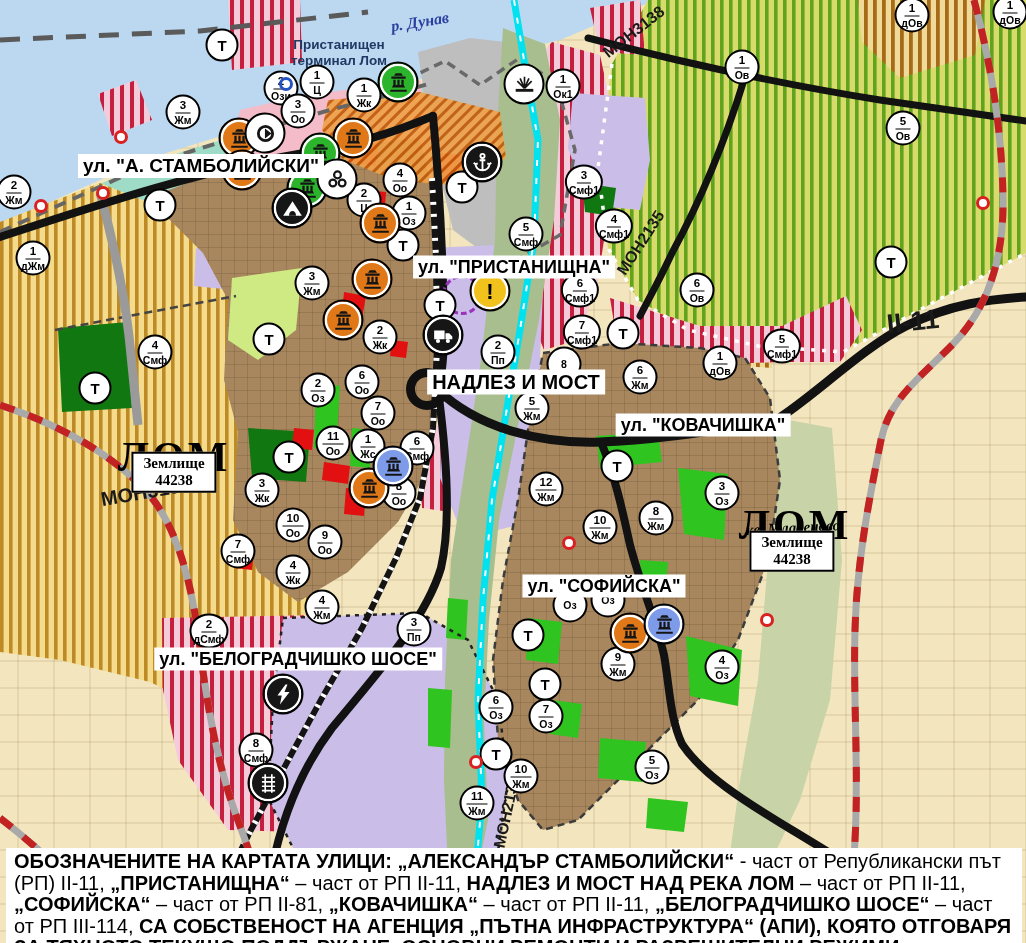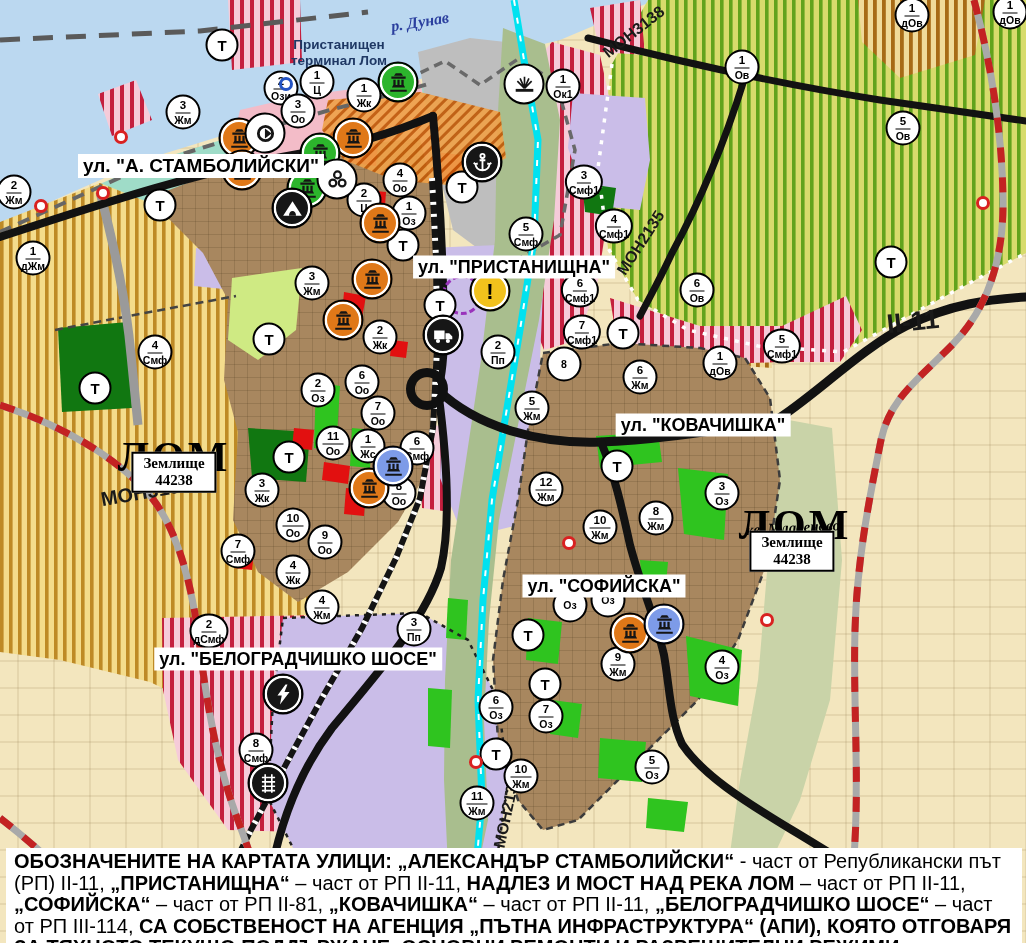--- a/index.html
+++ b/index.html
@@ -180,20 +180,21 @@
       <path d="M0,818 C45,853 92,898 132,943" stroke="#A9A9A9" stroke-width="7"></path>
       <path d="M0,818 C45,853 92,898 132,943" stroke="#C32222" stroke-width="7" stroke-dasharray="15 15"></path>
       <path d="M974,0 C990,60 1002,128 1003,198 C1004,258 988,308 953,344 C918,380 890,398 881,440 C869,500 857,560 855,630 C853,700 859,770 855,840 C853,880 851,912 850,943" stroke="#A9A9A9" stroke-width="7"></path>
       <path d="M974,0 C990,60 1002,128 1003,198 C1004,258 988,308 953,344 C918,380 890,398 881,440 C869,500 857,560 855,630 C853,700 859,770 855,840 C853,880 851,912 850,943" stroke="#C32222" stroke-width="7" stroke-dasharray="15 15"></path>
     </g>
   </svg>
 
   <div id="overlay">
       <div class="street-label" style="position: absolute; left: 201px; top: 166px; font-size: 19px;">ул. "А. СТАМБОЛИЙСКИ"</div>
       <div class="street-label" style="position: absolute; left: 514px; top: 267px; font-size: 18px;">ул. "ПРИСТАНИЩНА"</div>
+      <div class="street-label" style="position: absolute; left: 516px; top: 382px; font-size: 20px;">НАДЛЕЗ И МОСТ</div>
       <div class="street-label" style="position: absolute; left: 703px; top: 425px; font-size: 18px;">ул. "КОВАЧИШКА"</div>
       <div class="street-label" style="position: absolute; left: 604px; top: 586px; font-size: 18px;">ул. "СОФИЙСКА"</div>
       <div class="street-label" style="position: absolute; left: 298px; top: 659px; font-size: 18px;">ул. "БЕЛОГРАДЧИШКО ШОСЕ"</div>
       <div class="road-code" style="position: absolute; left: 146px; top: 492px; font-size: 20px; transform: translate(-50%, -50%) rotate(-10deg);">МОН3139</div>
       <div class="road-code" style="position: absolute; left: 634px; top: 32px; font-size: 16px; transform: translate(-50%, -50%) rotate(-38deg);">МОН3138</div>
       <div class="road-code" style="position: absolute; left: 641px; top: 243px; font-size: 16px; transform: translate(-50%, -50%) rotate(-57deg);">МОН2135</div>
       <div class="road-code" style="position: absolute; left: 507px; top: 812px; font-size: 16px; transform: translate(-50%, -50%) rotate(-78deg);">МОН2136</div>
       <div class="road-code" style="position: absolute; left: 913px; top: 322px; font-size: 27px; transform: translate(-50%, -50%) rotate(-6deg);">II-11</div>
       <div class="area-label water" style="position: absolute; left: 420px; top: 22px; font-size: 16px; transform: translate(-50%, -50%) rotate(-9deg);">р. Дунав</div>
       <div class="area-label terminal" style="position: absolute; left: 339px; top: 53px; font-size: 13.5px; transform: translate(-50%, -50%) rotate(0deg);">Пристанищен

